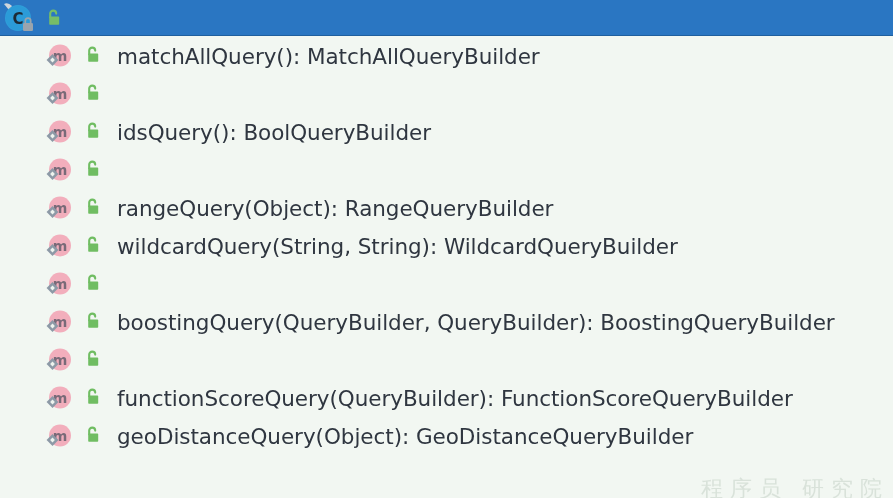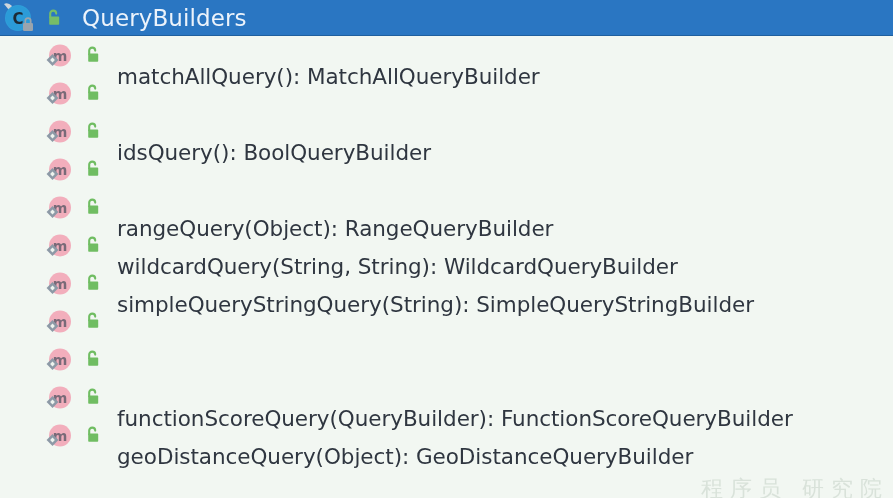--- a/index.html
+++ b/index.html
@@ -81,21 +81,20 @@
   }
   .row .row-label {
     position: absolute;
     left: 117px;
     top: 4px;
     font-size: 21.5px;
     line-height: 30px;
     color: #2f3640;
     white-space: nowrap;
     letter-spacing: -0.05px;
-    margin-top: 20px;
   }
   .row .method-icon { left: 44px; top: 3px; }
   .row .lock-icon   { left: 83px; top: 7px; }
   #header .lock-icon { left: 44px; top: 8px; }
 
   
   #watermark {
     position: absolute;
     right: 4px;
     bottom: -4px;
@@ -128,21 +127,20 @@
       </svg>
     </span>
 
     <span class="lock-icon">
       <svg width="19" height="19" viewBox="0 0 19 19" xmlns="http://www.w3.org/2000/svg">
         <path d="M6.2 9.2 V5.6 a3 3 0 0 1 6 0" fill="none" stroke="#76bd68" stroke-width="2.1" stroke-linecap="round"></path>
         <rect x="5.2" y="8.6" width="10" height="8.2" rx="0.8" fill="#76bd68"></rect>
       </svg>
     </span>
 
-    <span class="hdr-title">QueryBuilders</span>
   </div>
 
   <div id="rows">
       <div class="row" style="top: 2px;">
         <span class="method-icon"><svg width="30" height="30" viewBox="0 0 30 30" xmlns="http://www.w3.org/2000/svg">
             <circle cx="16" cy="14.5" r="11" fill="#f2aebc"></circle>
             <text x="16" y="20" font-family="DejaVu Sans, sans-serif" font-size="14" font-weight="bold" fill="#7a6a78" text-anchor="middle">m</text>
             <g transform="translate(8.5,19) rotate(45)">
               <rect x="-4.2" y="-4.2" width="8.4" height="8.4" fill="#8d99a6"></rect>
               <rect x="-1.7" y="-1.7" width="3.4" height="3.4" fill="#eef3ee"></rect>
@@ -233,35 +231,35 @@
             <text x="16" y="20" font-family="DejaVu Sans, sans-serif" font-size="14" font-weight="bold" fill="#7a6a78" text-anchor="middle">m</text>
             <g transform="translate(8.5,19) rotate(45)">
               <rect x="-4.2" y="-4.2" width="8.4" height="8.4" fill="#8d99a6"></rect>
               <rect x="-1.7" y="-1.7" width="3.4" height="3.4" fill="#eef3ee"></rect>
             </g>
           </svg></span>
         <span class="lock-icon"><svg width="19" height="19" viewBox="0 0 19 19" xmlns="http://www.w3.org/2000/svg">
             <path d="M6.2 9.2 V5.6 a3 3 0 0 1 6 0" fill="none" stroke="#70bd62" stroke-width="2.1" stroke-linecap="round"></path>
             <rect x="5.2" y="8.6" width="10" height="8.2" rx="0.8" fill="#70bd62"></rect>
           </svg></span>
-        <span class="row-label">simpleQueryStringQuery(String): SimpleQueryStringBuilder</span>
       </div>
       <div class="row" style="top: 268px;">
         <span class="method-icon"><svg width="30" height="30" viewBox="0 0 30 30" xmlns="http://www.w3.org/2000/svg">
             <circle cx="16" cy="14.5" r="11" fill="#f2aebc"></circle>
             <text x="16" y="20" font-family="DejaVu Sans, sans-serif" font-size="14" font-weight="bold" fill="#7a6a78" text-anchor="middle">m</text>
             <g transform="translate(8.5,19) rotate(45)">
               <rect x="-4.2" y="-4.2" width="8.4" height="8.4" fill="#8d99a6"></rect>
               <rect x="-1.7" y="-1.7" width="3.4" height="3.4" fill="#eef3ee"></rect>
             </g>
           </svg></span>
         <span class="lock-icon"><svg width="19" height="19" viewBox="0 0 19 19" xmlns="http://www.w3.org/2000/svg">
             <path d="M6.2 9.2 V5.6 a3 3 0 0 1 6 0" fill="none" stroke="#70bd62" stroke-width="2.1" stroke-linecap="round"></path>
             <rect x="5.2" y="8.6" width="10" height="8.2" rx="0.8" fill="#70bd62"></rect>
           </svg></span>
+        <span class="row-label">boostingQuery(QueryBuilder, QueryBuilder): BoostingQueryBuilder</span>
       </div>
       <div class="row" style="top: 306px;">
         <span class="method-icon"><svg width="30" height="30" viewBox="0 0 30 30" xmlns="http://www.w3.org/2000/svg">
             <circle cx="16" cy="14.5" r="11" fill="#f2aebc"></circle>
             <text x="16" y="20" font-family="DejaVu Sans, sans-serif" font-size="14" font-weight="bold" fill="#7a6a78" text-anchor="middle">m</text>
             <g transform="translate(8.5,19) rotate(45)">
               <rect x="-4.2" y="-4.2" width="8.4" height="8.4" fill="#8d99a6"></rect>
               <rect x="-1.7" y="-1.7" width="3.4" height="3.4" fill="#eef3ee"></rect>
             </g>
           </svg></span>

